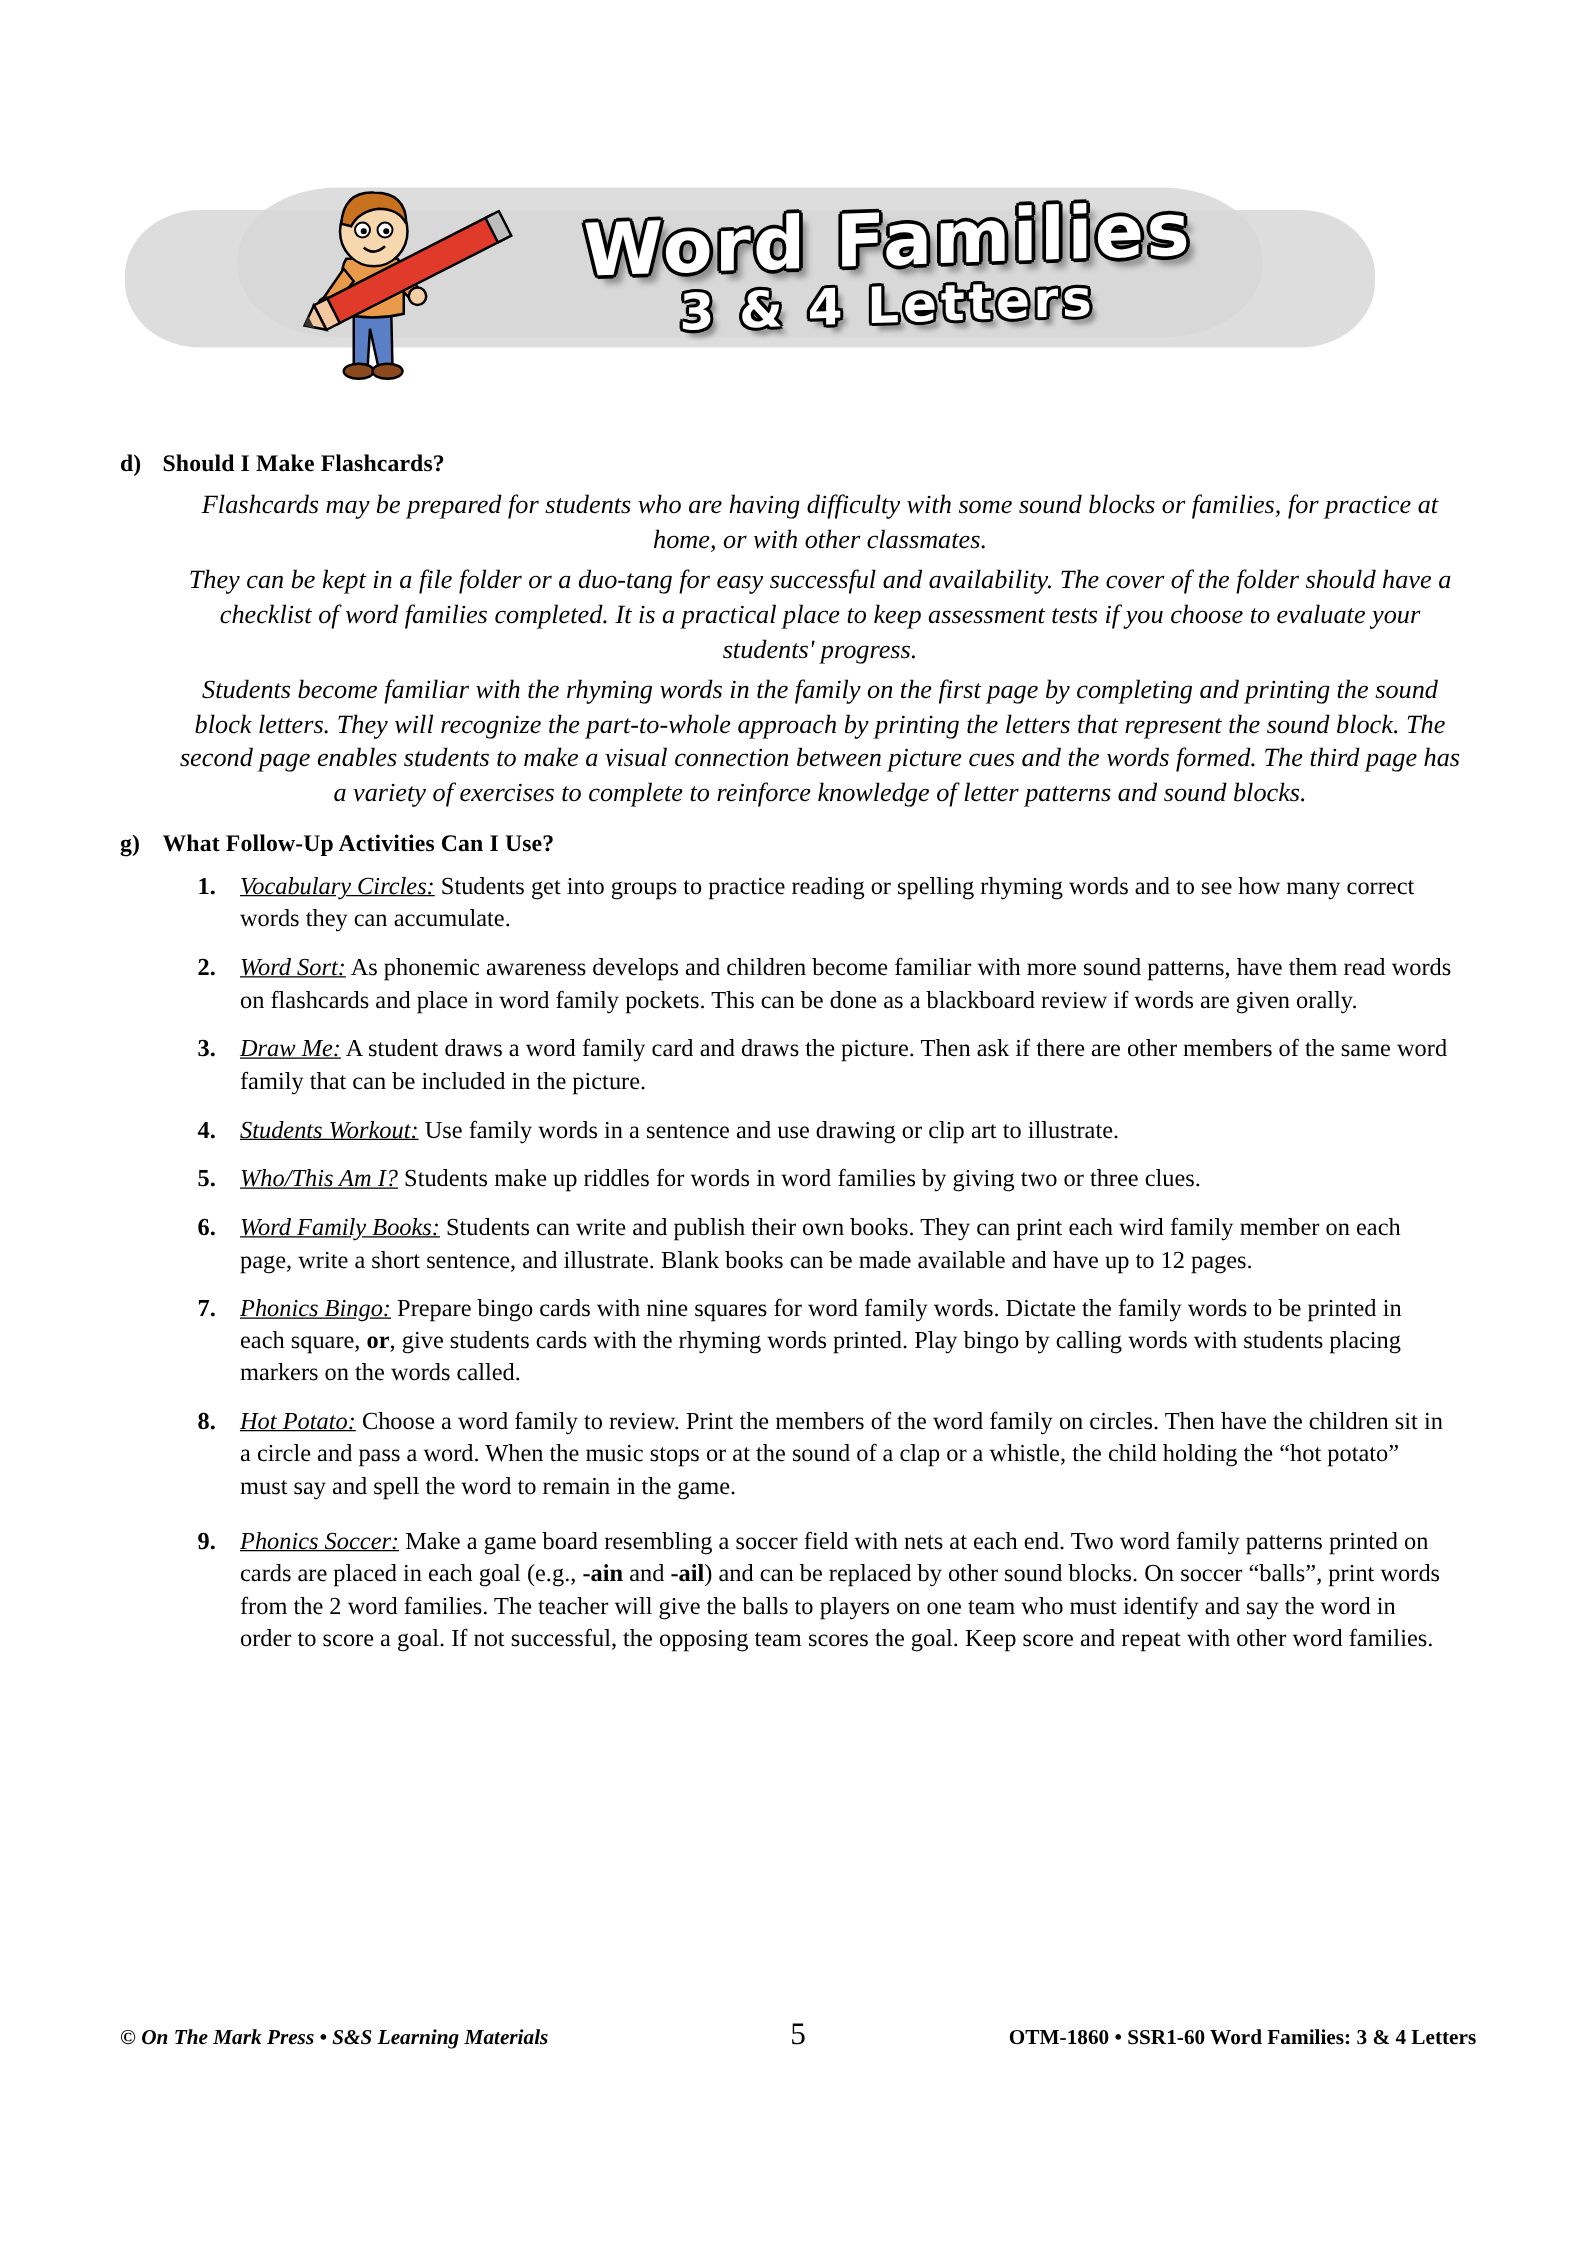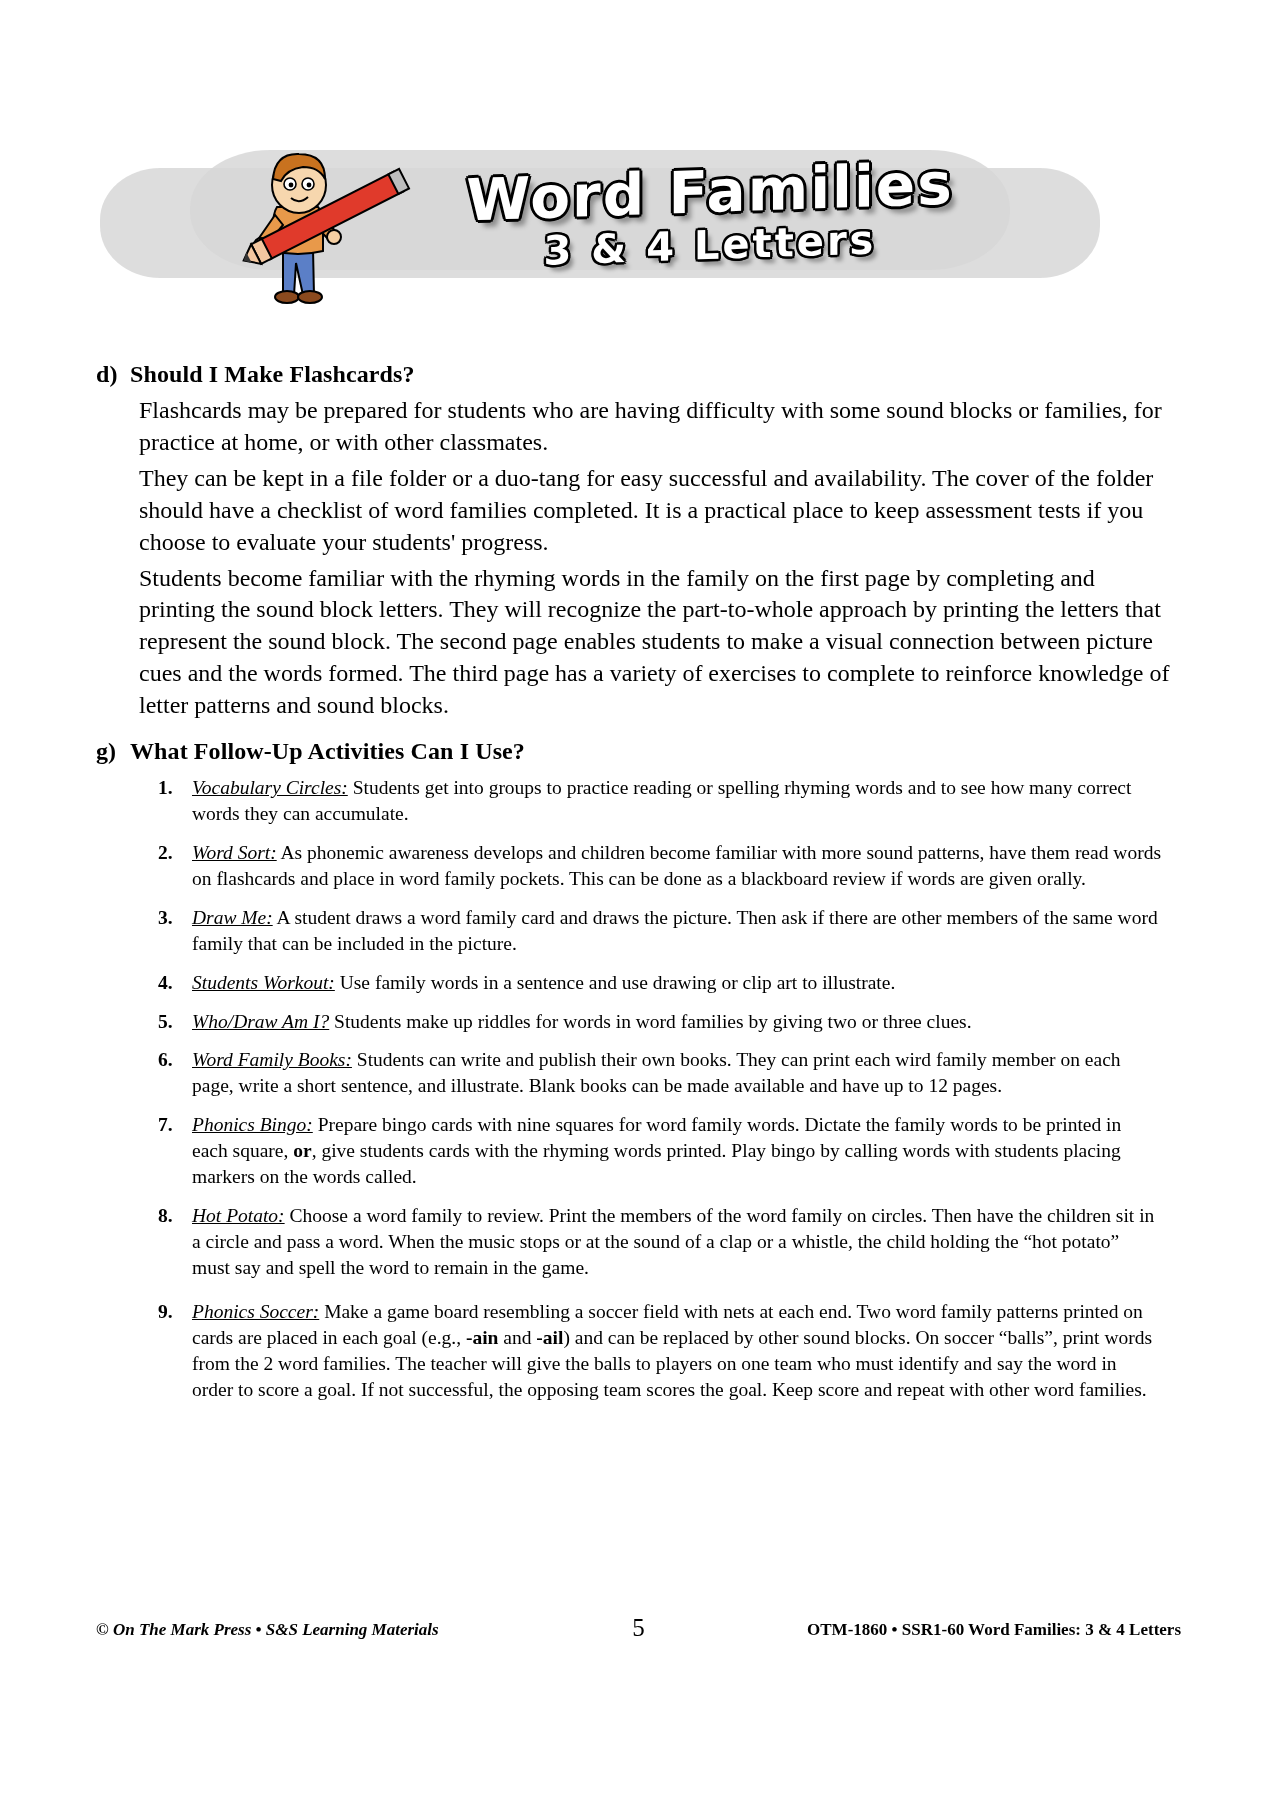--- a/index.html
+++ b/index.html
@@ -93,35 +93,36 @@
     position: absolute;
     left: 96px;
     top: 345px;
     width: 1085px;
   }
   .sec {
     margin-bottom: 4px;
   }
   .sec-head {
     font-weight: bold;
-    font-size: 24px;
+    font-size: 19px;
     margin-top: 16px;
     margin-bottom: 7px;
     letter-spacing: 0.1px;
   }
   .sec-head .lbl {
     display: inline-block;
     width: 34px;
   }
   .sec-body {
-    font-size: 24px;
+    font-size: 21px;
     line-height: 1.33;
     margin-left: 43px;
     margin-right: 8px;
-    text-align: left;
+    text-align: center;
+    font-style: italic;
   }
   .list {
     margin-left: 62px;
     margin-top: 10px;
   }
   .li {
     display: flex;
     font-size: 19.5px;
     line-height: 1.33;
     margin-bottom: 13px;
@@ -247,21 +248,21 @@
         <div class="li">
           <div class="li-num">3.</div>
           <div class="li-txt"><span class="it">Draw Me:</span><span>  A student draws a word family card and draws the picture.  Then ask if there are other members of the same word family that can be included in the picture.</span></div>
         </div>
         <div class="li">
           <div class="li-num">4.</div>
           <div class="li-txt"><span class="it">Students Workout:</span><span>  Use family words in a sentence and use drawing or clip art to illustrate.</span></div>
         </div>
         <div class="li">
           <div class="li-num">5.</div>
-          <div class="li-txt"><span class="it">Who/Draw Am I?</span><span>  Students make up riddles for words in word families by giving two or three clues.</span></div>
+          <div class="li-txt"><span class="it">Who/This Am I?</span><span>  Students make up riddles for words in word families by giving two or three clues.</span></div>
         </div>
         <div class="li">
           <div class="li-num">6.</div>
           <div class="li-txt"><span class="it">Word Family Books:</span><span>  Students can write and publish their own books.  They can print each wird family member on each page, write a short sentence, and illustrate.  Blank books can be made available and have up to 12 pages.</span></div>
         </div>
         <div class="li">
           <div class="li-num">7.</div>
           <div class="li-txt"><span class="it">Phonics Bingo:</span><span>  Prepare bingo cards with nine squares for word family words.  Dictate the family words to be printed in each square, <b>or</b>, give students cards with the rhyming words printed.  Play bingo by calling words with students placing markers on the words called.</span></div>
         </div>
         <div class="li">

